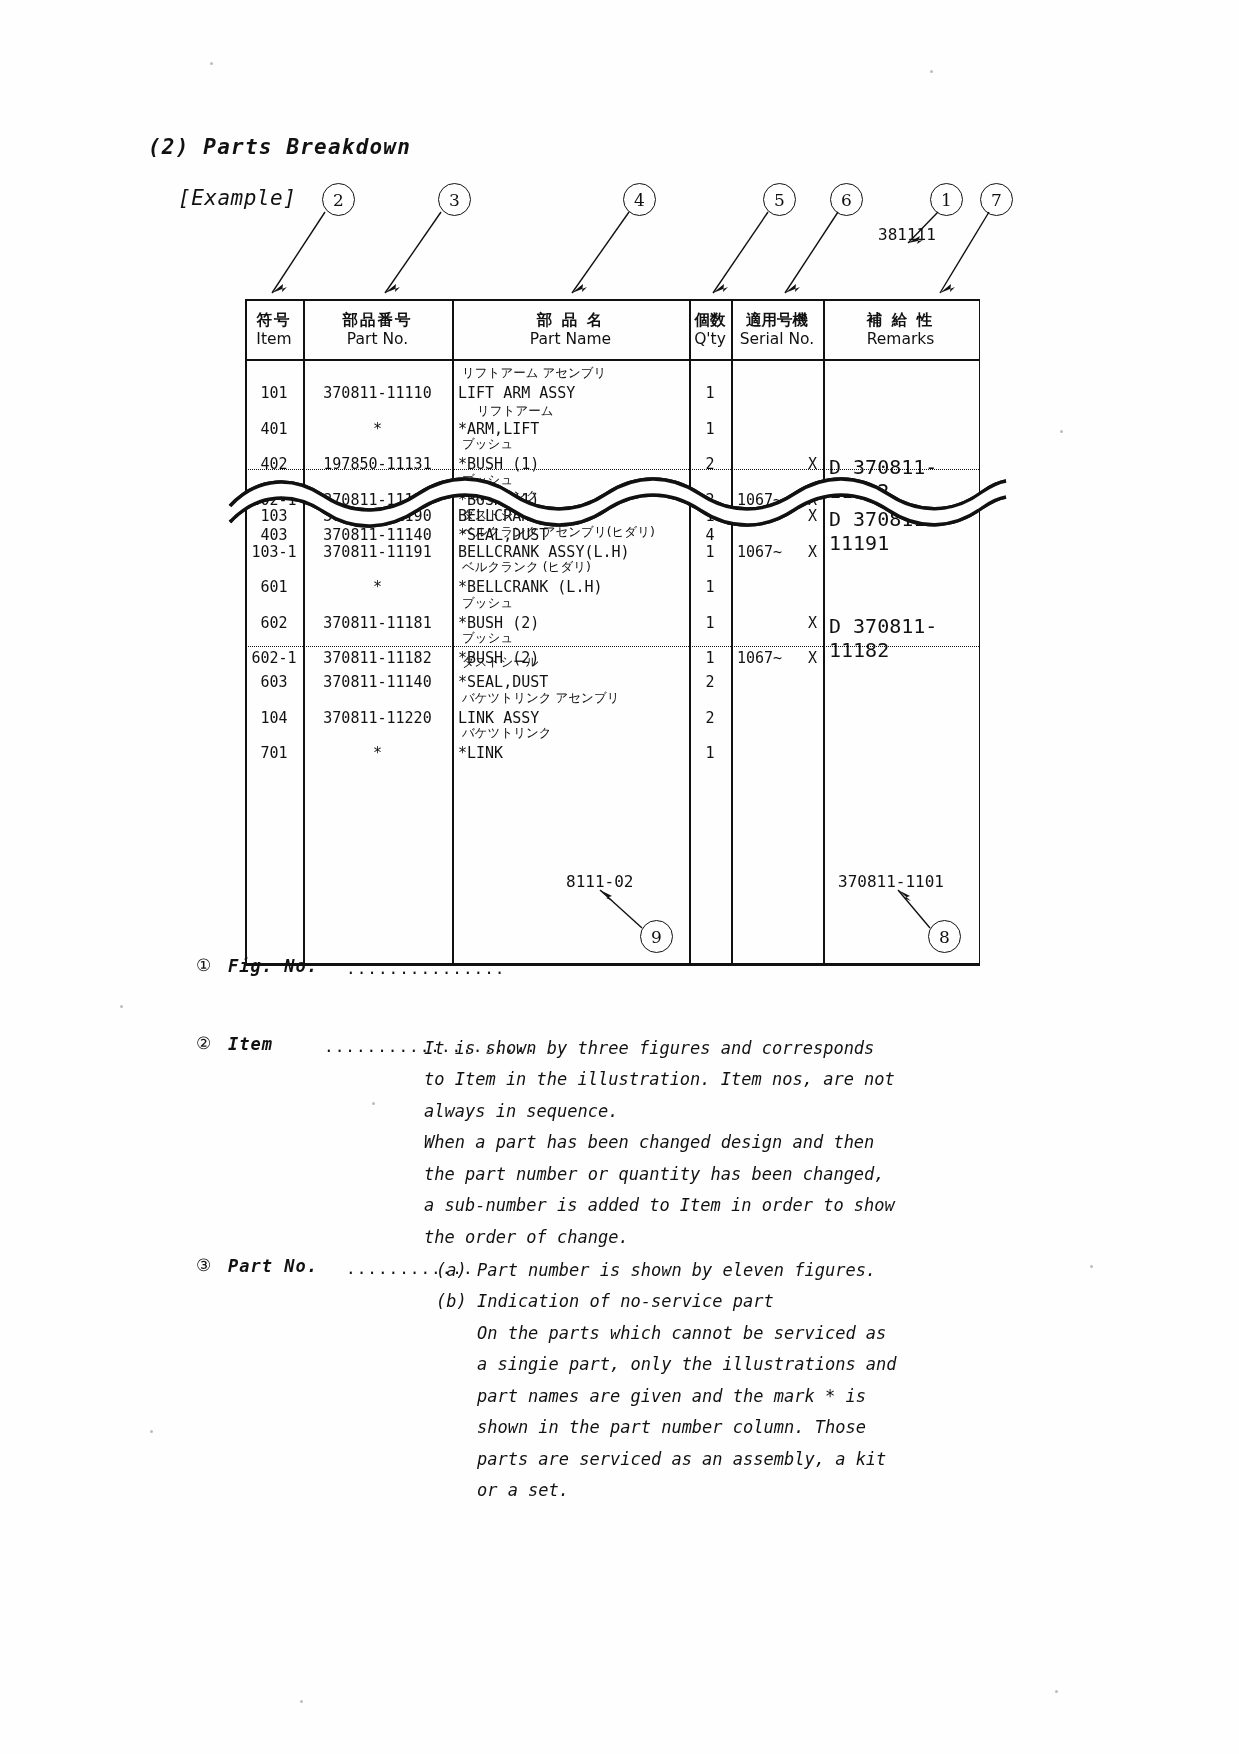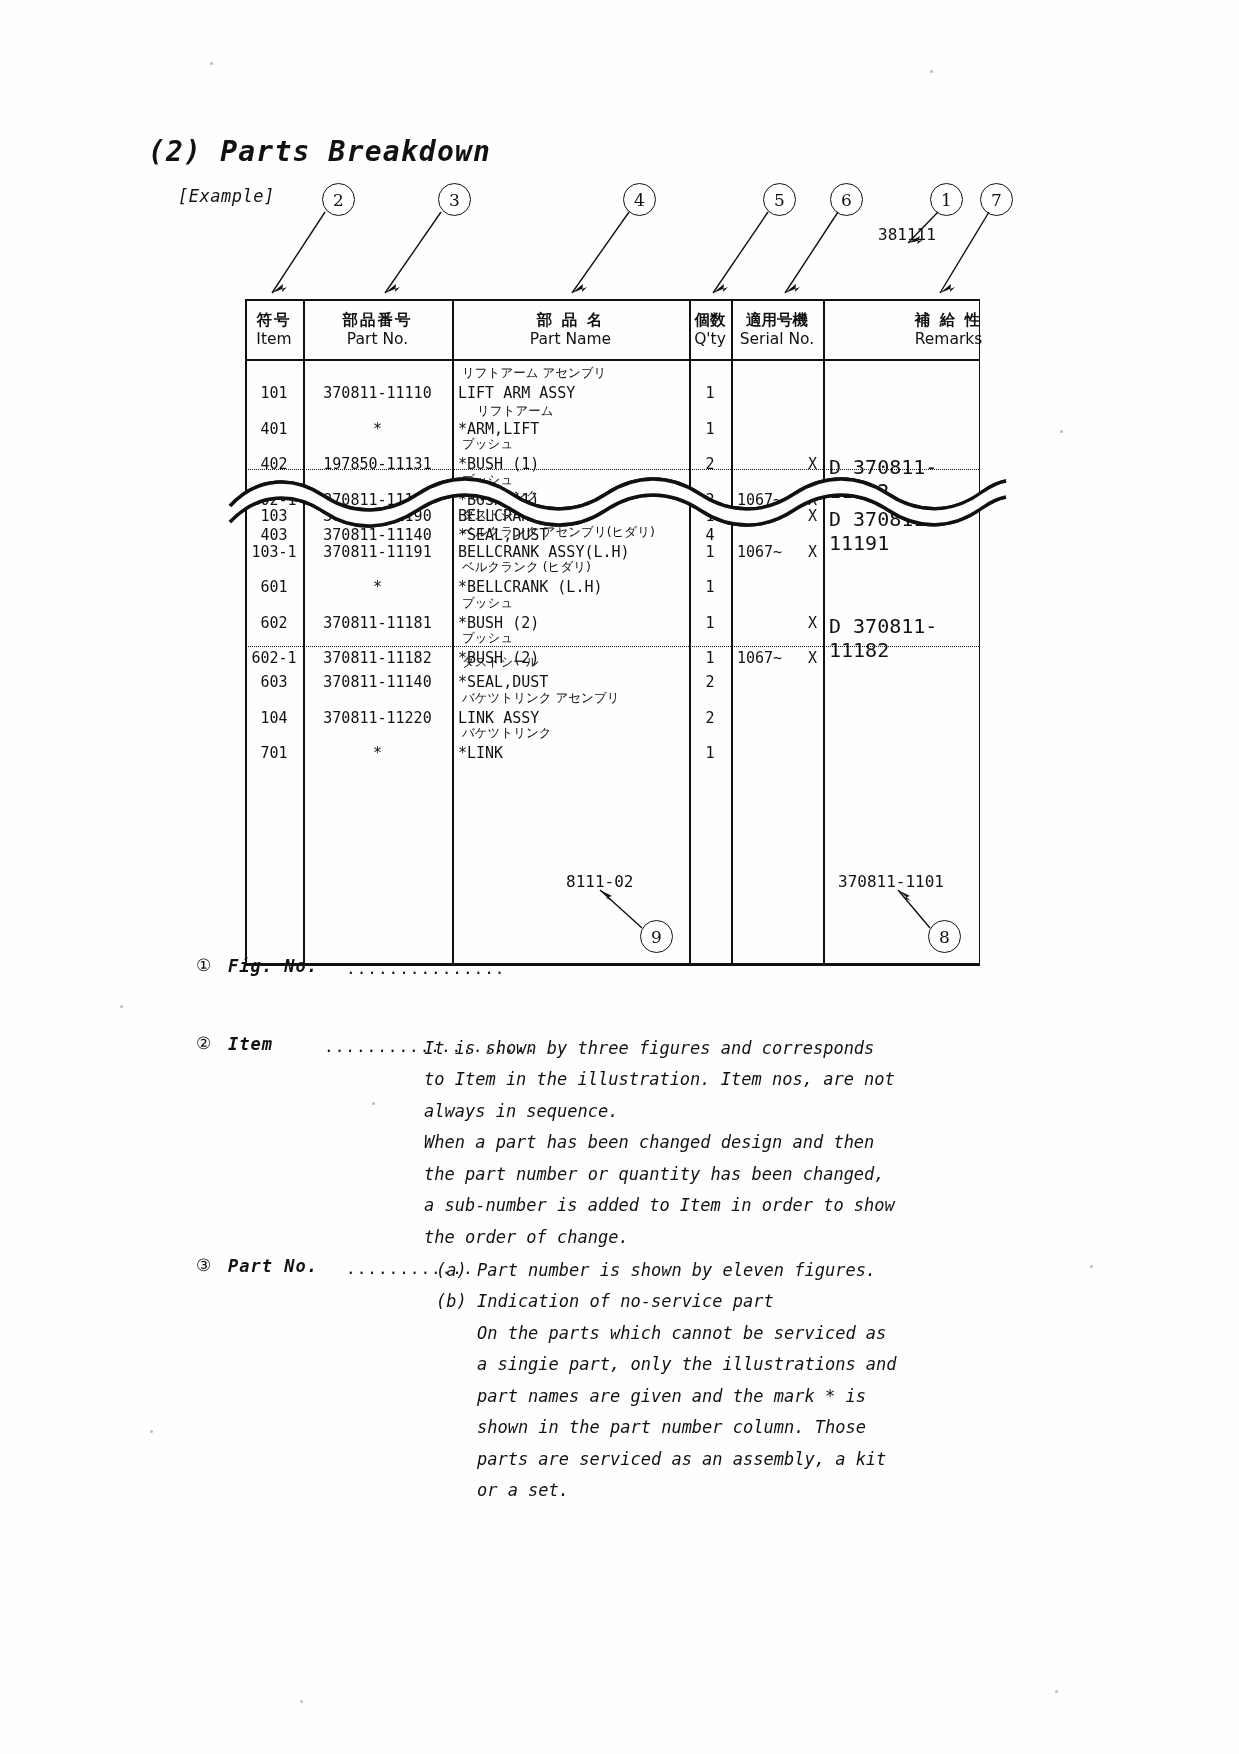--- a/index.html
+++ b/index.html
@@ -19,25 +19,25 @@
     font-weight:bold; font-style:italic;
   }
   .ital {
     font-family:"DejaVu Sans Mono", monospace;
     font-style:italic;
   }
 
   
   #section-title {
     left:148px; top:135px;
-    font-size:28px; letter-spacing:1.2px;
+    font-size:21px; letter-spacing:1.2px;
   }
   #example-label {
     left:178px; top:186px;
-    font-size:17px; letter-spacing:0.5px;
+    font-size:21px; letter-spacing:0.5px;
   }
 
   
   .callout {
     width:31px; height:31px;
     border:1.6px solid #111;
     border-radius:50%;
     display:flex; align-items:center; justify-content:center;
     font-size:17px;
     font-family:"DejaVu Serif", serif;
@@ -203,21 +203,21 @@
   <div class="en">Part      Name</div>
 </div>
 <div class="hdr" style="left:689px; top:311px; width:42px;">
   <div class="jp" style="letter-spacing:0">個数</div>
   <div class="en">Q'ty</div>
 </div>
 <div class="hdr" style="left:731px; top:311px; width:92px;">
   <div class="jp" style="letter-spacing:0">適用号機</div>
   <div class="en">Serial No.</div>
 </div>
-<div class="hdr" style="left:823px; top:311px; width:155px;padding-left:48px;">
+<div class="hdr" style="left:823px; top:311px; width:155px;">
   <div class="jp">補 給 性</div>
   <div class="en">Remarks</div>
 </div>
 
 <div id="rows-layer">
     <div class="abs kana" style="left: 462px; top: 365px; width: 230px;">リフトアーム  アセンブリ</div>
     <div class="abs item-col" style="left: 245px; top: 384px;">101</div>
     <div class="abs partno-col" style="left: 303px; top: 384px;">370811-11110</div>
     <div class="abs name-col" style="left: 452px; top: 384px;">LIFT ARM ASSY</div>
     <div class="abs qty-col" style="left: 689px; top: 384px;">1</div>

